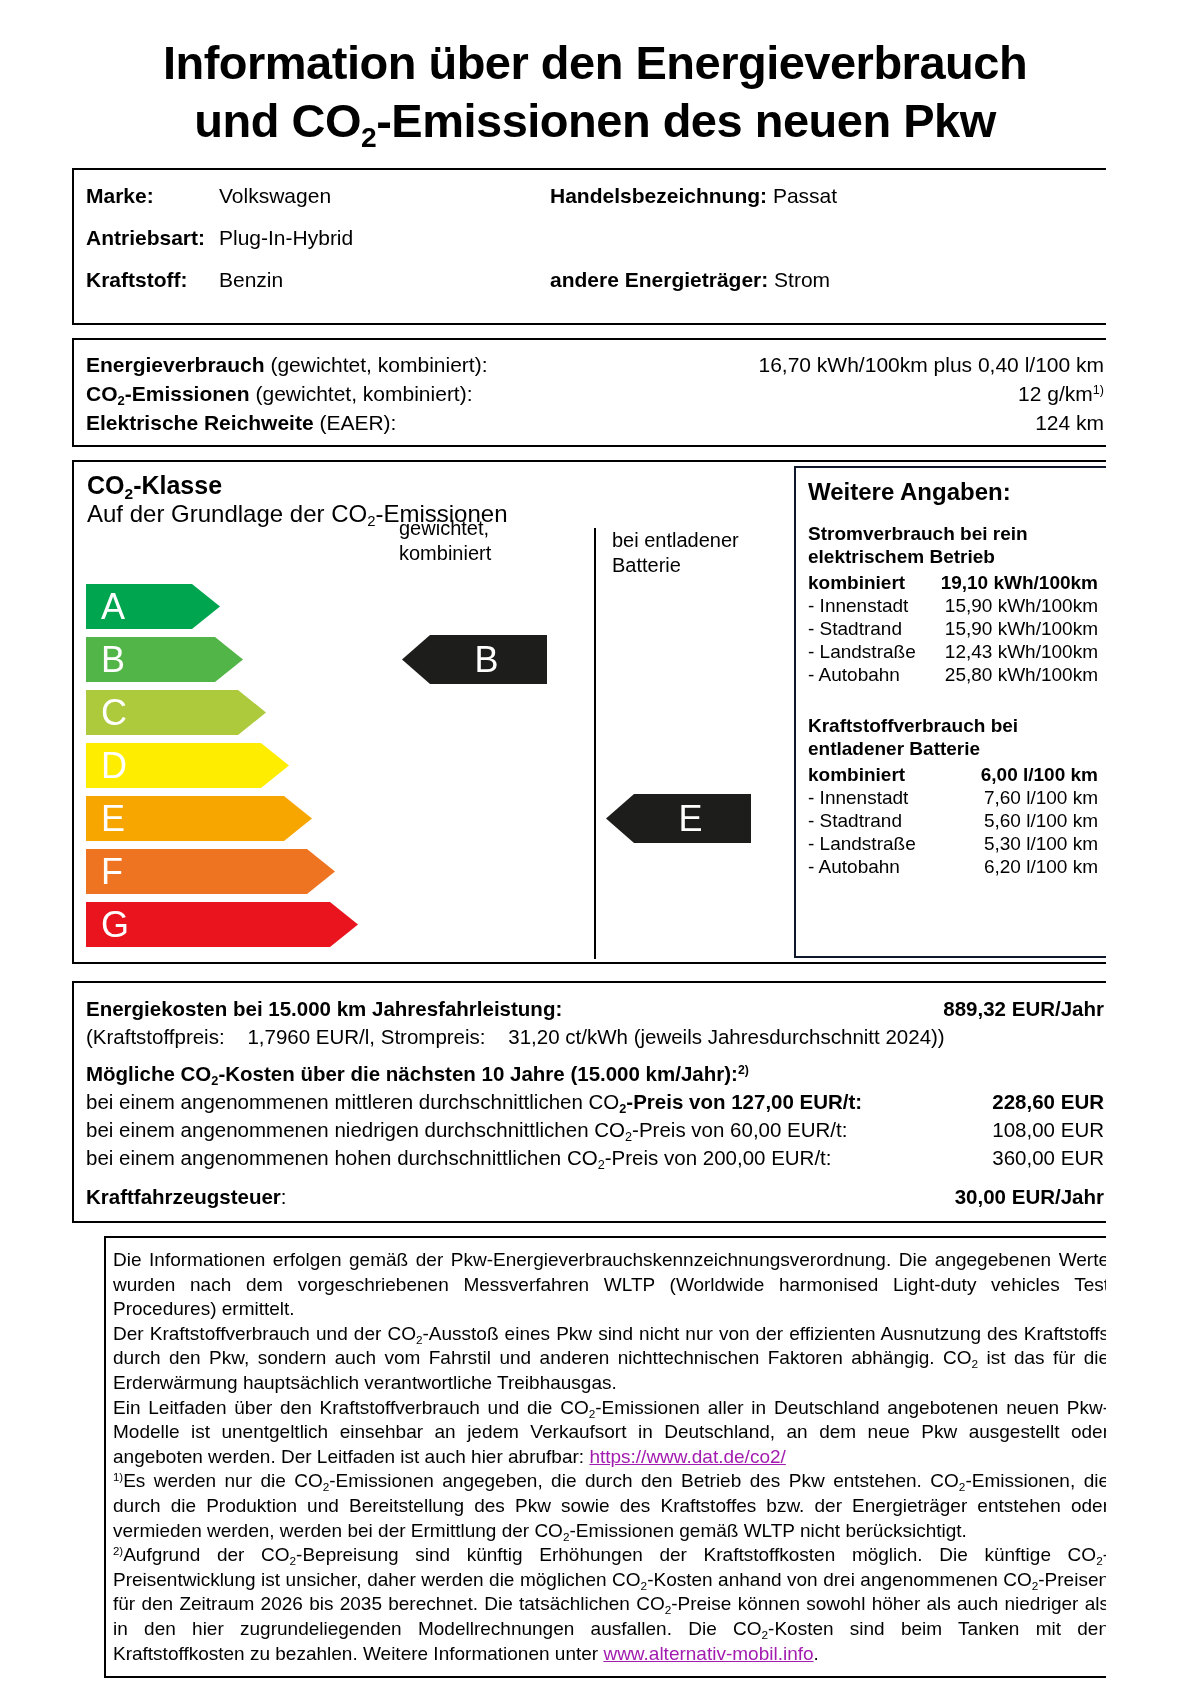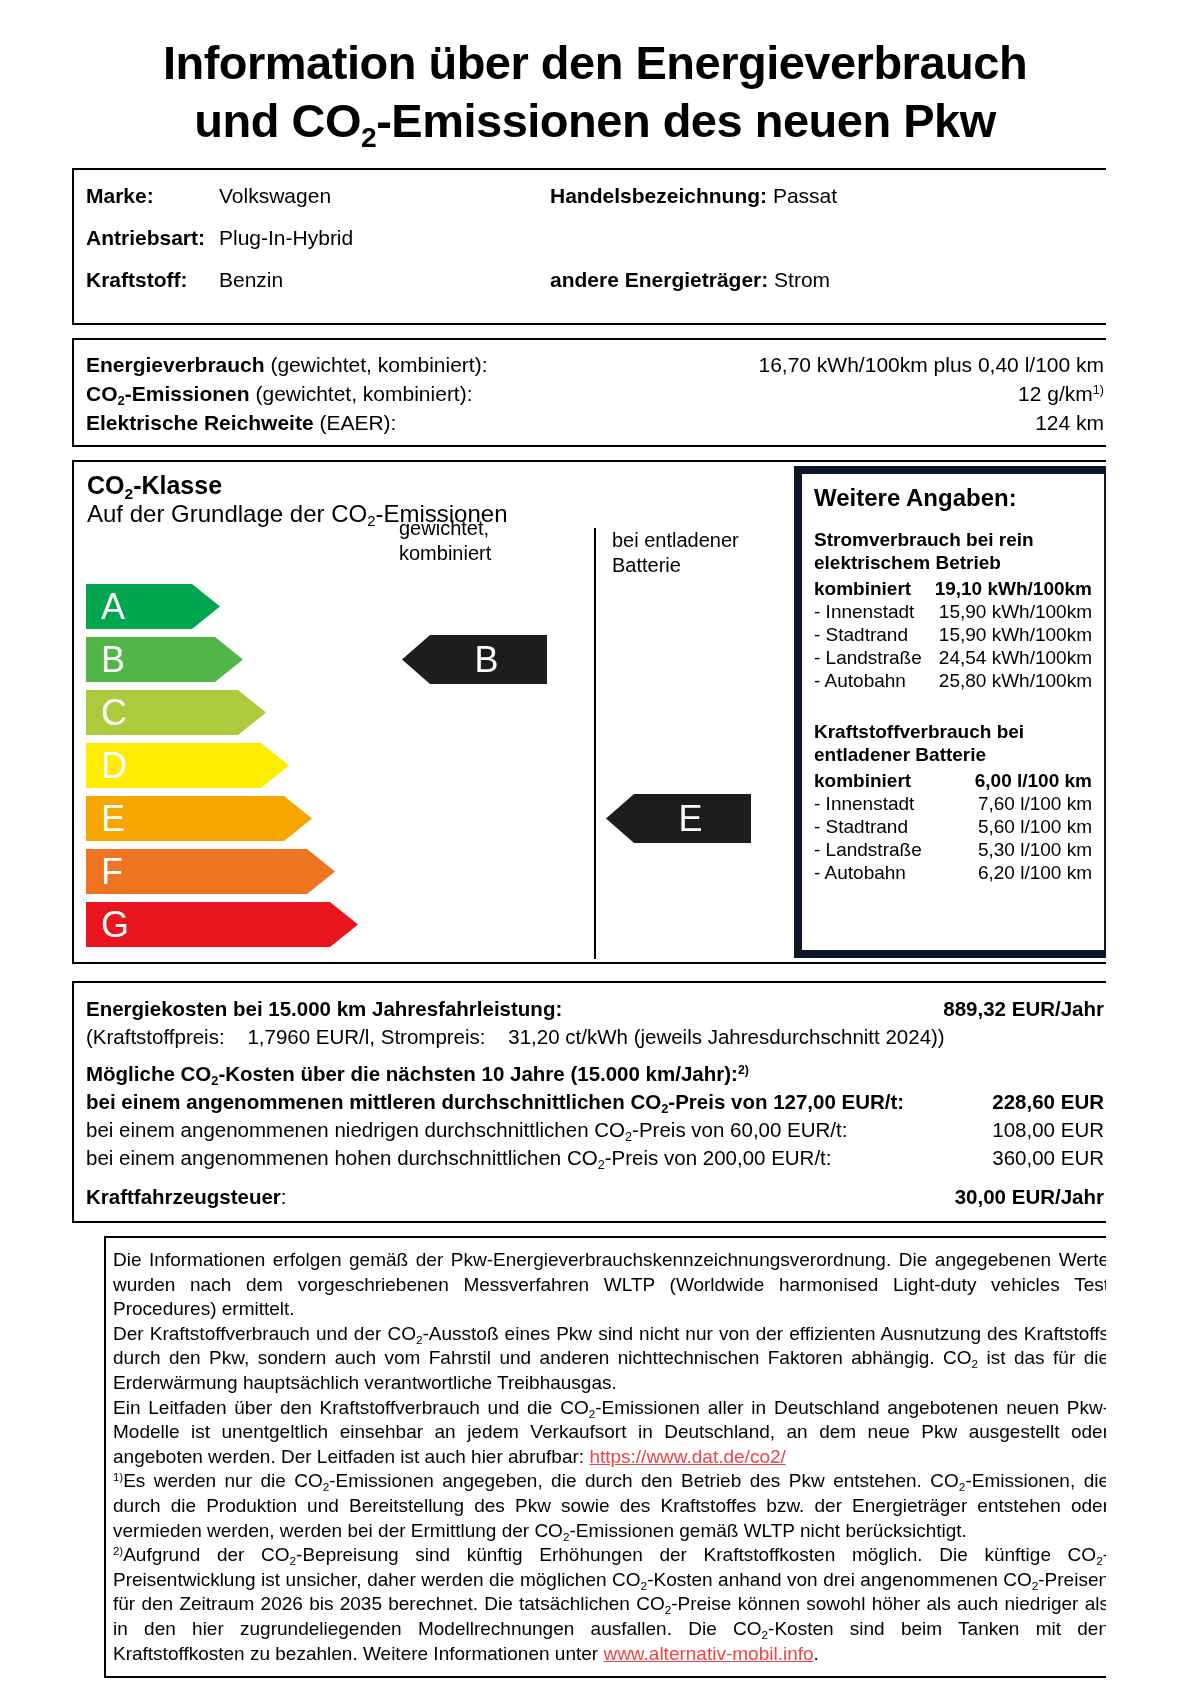--- a/index.html
+++ b/index.html
@@ -39,39 +39,39 @@
   .col-header { position: absolute; font-size: 20px; line-height: 25px; }
   .col-header.col1 { left: 325px; top: 54px; }
   .col-header.col2 { left: 538px; top: 66px; }
   .divider { position: absolute; left: 520px; top: 66px; bottom: 3px; width: 2px; background: #000; }
   #class-stack { position: absolute; left: 12px; top: 122px; }
   .class-row { height: 45px; margin-bottom: 8px; }
   .class-arrow { height: 45px; display: flex; align-items: center; padding-left: 15px; color: #fff; font-size: 36px; clip-path: polygon(0 0, calc(100% - 28px) 0, 100% 50%, calc(100% - 28px) 100%, 0 100%); }
   .black-arrow { position: absolute; height: 49px; width: 145px; display: flex; align-items: center; justify-content: center; padding-left: 24px; color: #fff; font-size: 36px; clip-path: polygon(100% 0, 100% 100%, 28px 100%, 0 50%, 28px 0); }
   #weighted-arrow { left: 328px; }
   #depleted-arrow { left: 532px; }
-  .details-panel { position: absolute; top: 4px; right: 4px; bottom: 4px; width: 318px; border: 8px solid #0f172a; padding: 10px 12px; }
+  .details-panel { position: absolute; top: 4px; right: 4px; bottom: 4px; width: 318px; border: 2px solid #0f172a; padding: 10px 12px; }
   .panel-title { font-size: 24px; font-weight: 700; margin-bottom: 16px; }
   .panel-heading { font-size: 19px; font-weight: 700; line-height: 23px; margin-bottom: 3px; }
   .kv-row { display: flex; justify-content: space-between; font-size: 19px; line-height: 23px; }
   .kv-row.bold { font-weight: 700; }
   .panel-section + .panel-section { margin-top: 28px; }
 
   
   .cost-box { padding: 12px 12px 10px; margin-top: 17px; }
   .cost-row { display: flex; justify-content: space-between; font-size: 20.5px; line-height: 28px; }
   .cost-row.bold { font-weight: 700; gap: 48px; }
   .cost-note { font-size: 20.5px; line-height: 28px; }
   .cost-heading { font-size: 20.5px; font-weight: 700; line-height: 28px; margin-top: 9px; }
   .tax-row { margin-top: 11px; }
 
   
   .legal-box { padding: 10px 7px; font-size: 19px; line-height: 24.6px; margin-left: 32px; }
   .legal-box p { text-align: justify; }
-  a.link { color: #ef4444; text-decoration: underline; cursor: pointer; }
+  a.link { color: #a21caf; text-decoration: underline; cursor: pointer; }
 </style>
 </head>
 <body>
 
 <div class="page">
   <div class="content">
 
     <h1 class="title">
       <div>Information über den Energieverbrauch</div>
       <div><span>und CO</span><sub>2</sub><span>-Emissionen des neuen Pkw</span></div>
@@ -182,21 +182,21 @@
               <div class="kv-row">
                 <span>- Innenstadt</span>
                 <span>15,90 kWh/100km</span>
               </div>
               <div class="kv-row">
                 <span>- Stadtrand</span>
                 <span>15,90 kWh/100km</span>
               </div>
               <div class="kv-row">
                 <span>- Landstraße</span>
-                <span>24,54 kWh/100km</span>
+                <span>12,43 kWh/100km</span>
               </div>
               <div class="kv-row">
                 <span>- Autobahn</span>
                 <span>25,80 kWh/100km</span>
               </div>
             </div>
         </div>
         <div class="panel-section">
           <div class="panel-heading">Kraftstoffverbrauch bei entladener Batterie</div>
           <div class="kv-rows">
@@ -226,21 +226,21 @@
     </section>
 
     <section class="box cost-box">
       <div class="cost-row bold">
         <span>Energiekosten bei 15.000 km Jahresfahrleistung:</span>
         <span>889,32 EUR/Jahr</span>
       </div>
       <div class="cost-note">(Kraftstoffpreis: &nbsp;&nbsp; 1,7960 EUR/l, Strompreis: &nbsp;&nbsp; 31,20 ct/kWh (jeweils Jahresdurchschnitt 2024))</div>
       <div class="cost-heading"><span style="font-weight: 700;">Mögliche CO</span><sub style="font-weight: 700;">2</sub><span style="font-weight: 700;">-Kosten über die nächsten 10 Jahre (15.000 km/Jahr):</span><sup style="font-weight: 700;">2)</sup></div>
       <div class="cost-row">
-        <span><span style="font-weight: 700;">bei einem angenommenen mittleren durchschnittlichen CO</span><sub style="font-weight: 700;">2</sub><span style="font-weight: 700;">-Preis von 127,00 EUR/t:</span></span>
+        <span><span style="font-weight: 400;">bei einem angenommenen mittleren durchschnittlichen CO</span><sub style="font-weight: 700;">2</sub><span style="font-weight: 700;">-Preis von 127,00 EUR/t:</span></span>
         <span class="b">228,60 EUR</span>
       </div>
       <div class="cost-row">
         <span><span>bei einem angenommenen niedrigen durchschnittlichen CO</span><sub>2</sub><span>-Preis von 60,00 EUR/t:</span></span>
         <span>108,00 EUR</span>
       </div>
       <div class="cost-row">
         <span><span>bei einem angenommenen hohen durchschnittlichen CO</span><sub>2</sub><span>-Preis von 200,00 EUR/t:</span></span>
         <span>360,00 EUR</span>
       </div>

